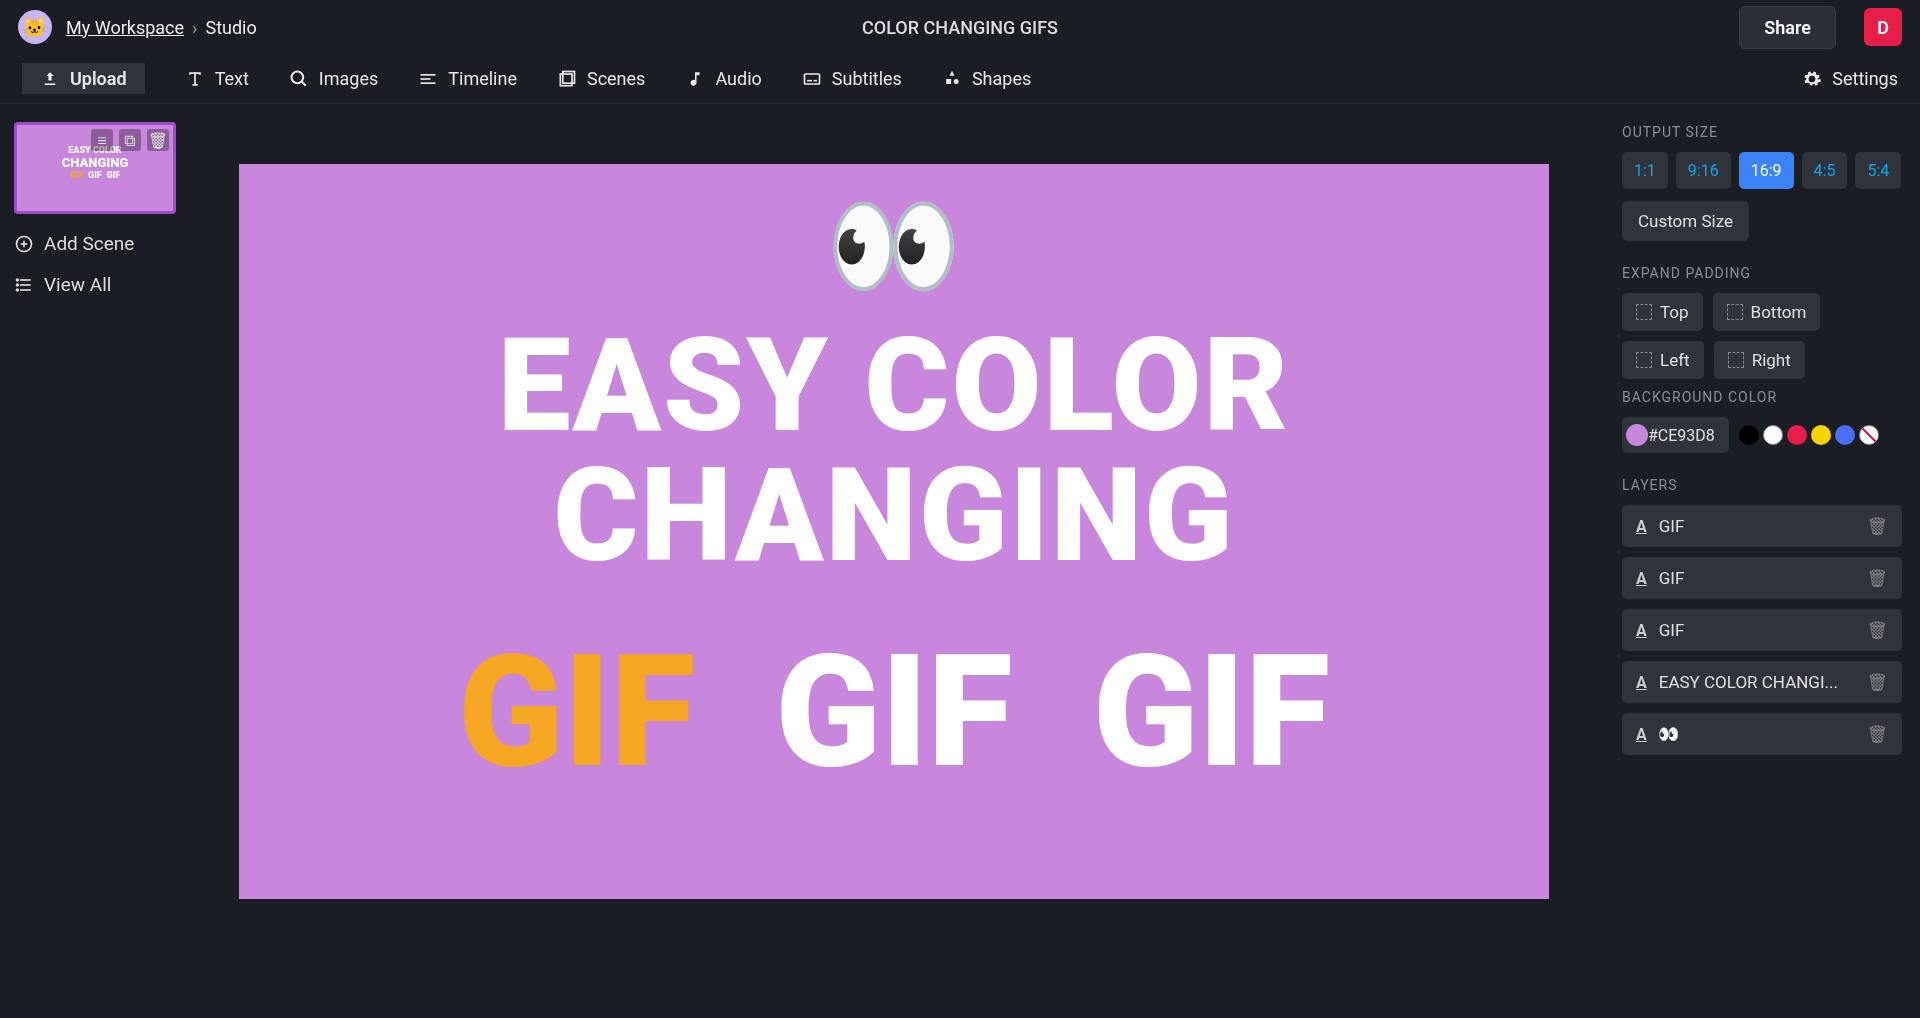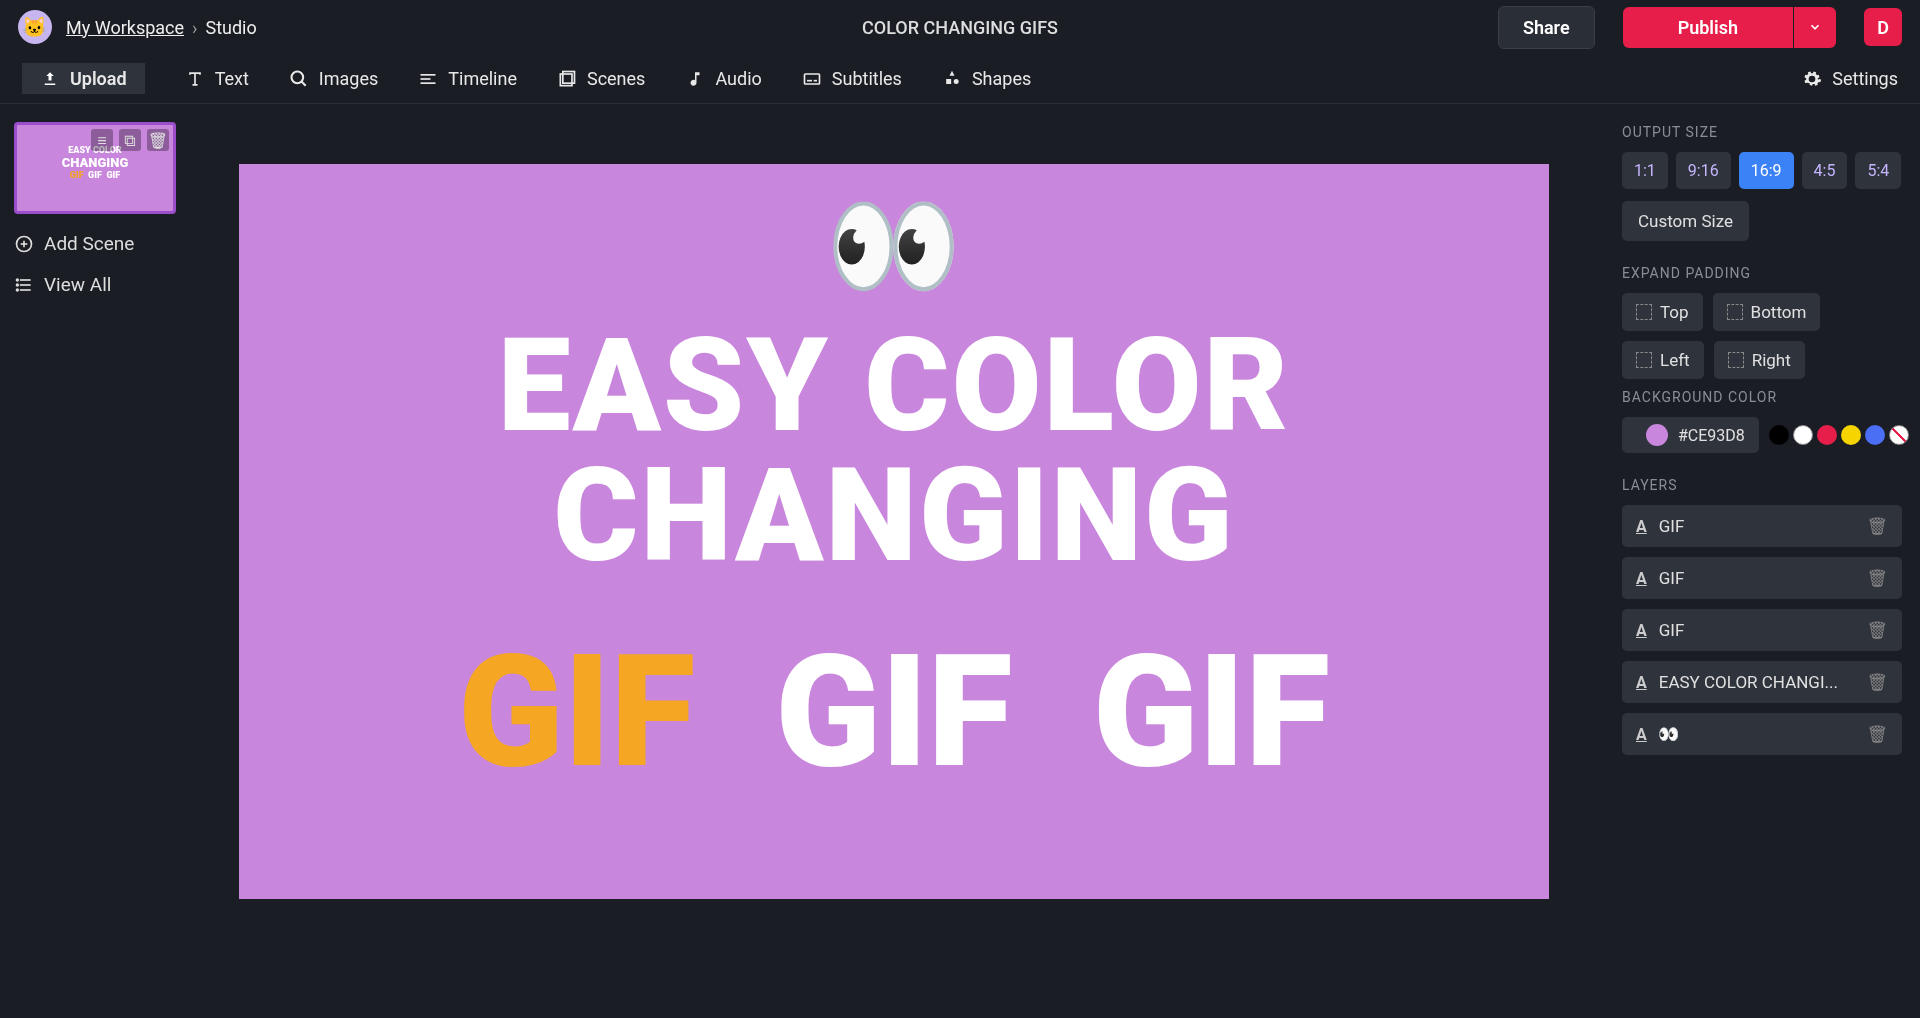--- a/index.html
+++ b/index.html
@@ -45,28 +45,28 @@
 .canvas .eyes { font-size: 110px; margin-top:18px;}
 .canvas .big-text { font-size: 130px; font-weight: 900; color: #fff; text-align: center; line-height: 1.0; letter-spacing: 2px; margin-top:10px; font-family: Arial Black, sans-serif;}
 .canvas .gif-row { display: flex; gap: 80px; margin-top: 40px; font-family: Arial Black, sans-serif;}
 .canvas .gif { font-size: 155px; font-weight: 900; color: #fff; }
 .canvas .gif.accent { color: #f5a623; }
 
 
 .right-panel { width: 316px; padding: 20px 18px; overflow-y: auto; }
 .panel-label { font-size: 14px; color: #8a8d95; letter-spacing: 1px; margin-bottom: 12px; }
 .ratio-row { display: flex; gap: 8px; margin-bottom: 12px;}
-.ratio-btn { background: #2f333c; color: #c4b5fd; border: none; padding: 9px 12px; border-radius: 5px; font-size: 16px; cursor:pointer;}
+.ratio-btn { background: #2f333c; color: #0ea5e9; border: none; padding: 9px 12px; border-radius: 5px; font-size: 16px; cursor:pointer;}
 .ratio-btn.active { background: #3b82f6; color:#fff;}
 .custom-size { background: #2f333c; padding: 10px 16px; border-radius: 5px; font-size: 17px; display:inline-block; cursor:pointer; margin-bottom: 24px;}
 .pad-row { display: flex; gap: 10px; margin-bottom: 10px; flex-wrap:wrap;}
 .pad-btn { background: #2f333c; padding: 9px 14px; border-radius: 5px; font-size: 17px; display:flex;align-items:center;gap:8px; cursor:pointer;justify-content:space-between;}
 .pad-icon { width:16px;height:16px; border:1px dashed #888;}
 .bg-row { display: flex; align-items: center; gap: 10px; margin-bottom: 24px;}
-.bg-current { background: #2f333c; padding: 7px 14px 7px 24px; border-radius: 5px; display:flex;align-items:center;gap:10px; font-size:16px;}
+.bg-current { background: #2f333c; padding: 7px 14px 7px 4px; border-radius: 5px; display:flex;align-items:center;font-size:16px;}
 .swatch { width: 22px; height: 22px; border-radius: 50%; }
 .swatch-row { display:flex; gap:4px;}
 .swatch-row .swatch { width:20px;height:20px; cursor:pointer;}
 .layer-item { background: #2f333c; padding: 11px 14px; border-radius: 5px; display:flex;align-items:center;gap:12px; font-size:17px; margin-bottom: 10px; cursor:pointer;}
 .layer-icon { font-weight:bold; text-decoration:underline; font-size:16px; color:#ccc;}
 .layer-del { margin-left:auto; color:#888; cursor:pointer;}
 .layer-label { white-space: nowrap; overflow:hidden; text-overflow:ellipsis; max-width: 180px;}
 
 svg { display:block;}
 </style>
@@ -76,28 +76,20 @@
 <div class="header">
   <div class="avatar">🐱</div>
   <div class="breadcrumb">
     <a>My Workspace</a>
     <span class="sep">›</span>
     <span>Studio</span>
   </div>
   <div class="header-title">COLOR CHANGING GIFS</div>
   <div class="header-right">
     <button class="btn btn-share">Share</button>
-    <div class="btn-publish-wrap">
-      <button class="btn btn-publish">Publish</button>
-      <button class="btn btn-publish-drop">
-        <svg width="14" height="14" viewBox="0 0 24 24" fill="none" stroke="#fff" stroke-width="3">
-            <polyline points="6 9 12 15 18 9"></polyline>
-          </svg>
-      </button>
-    </div>
     <div class="user-badge">D</div>
   </div>
 </div>
 
 <div class="toolbar">
   <div class="tool-item upload">
     <span class="tool-icon">
       <svg width="18" height="18" viewBox="0 0 24 24" fill="#fff">
           <path d="M12 3l5 5h-3v6h-4V8H7l5-5zM5 18h14v2H5z"></path>
         </svg>

